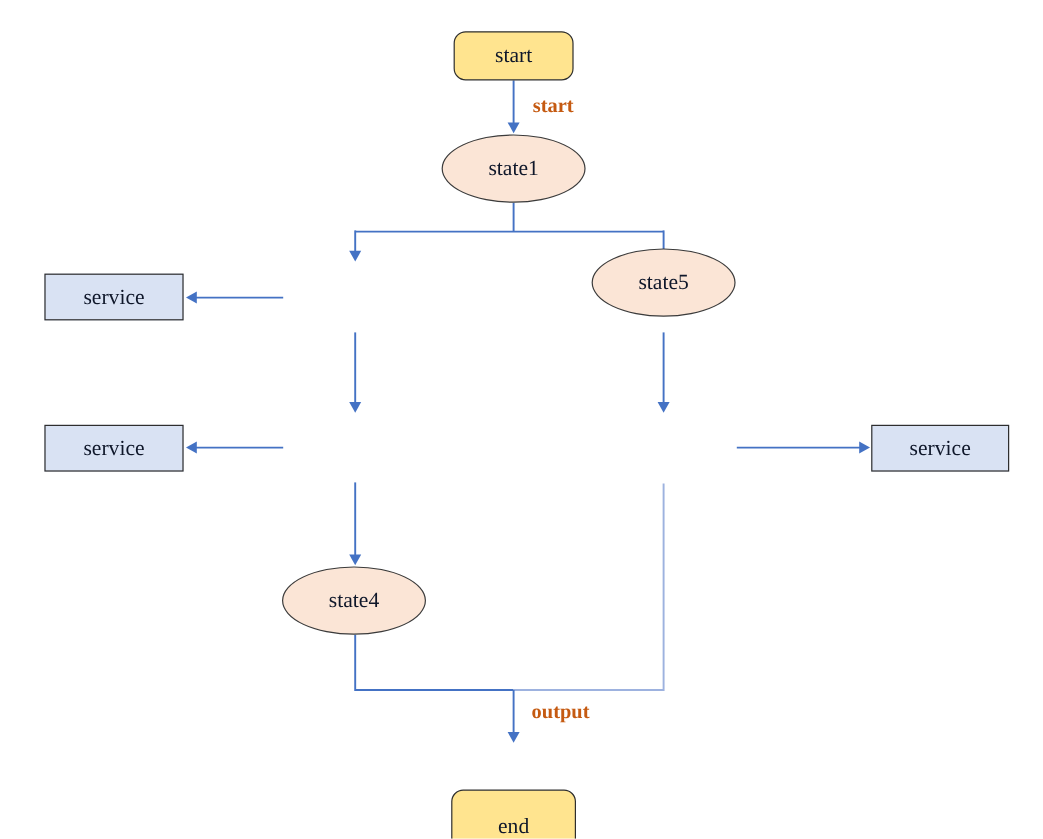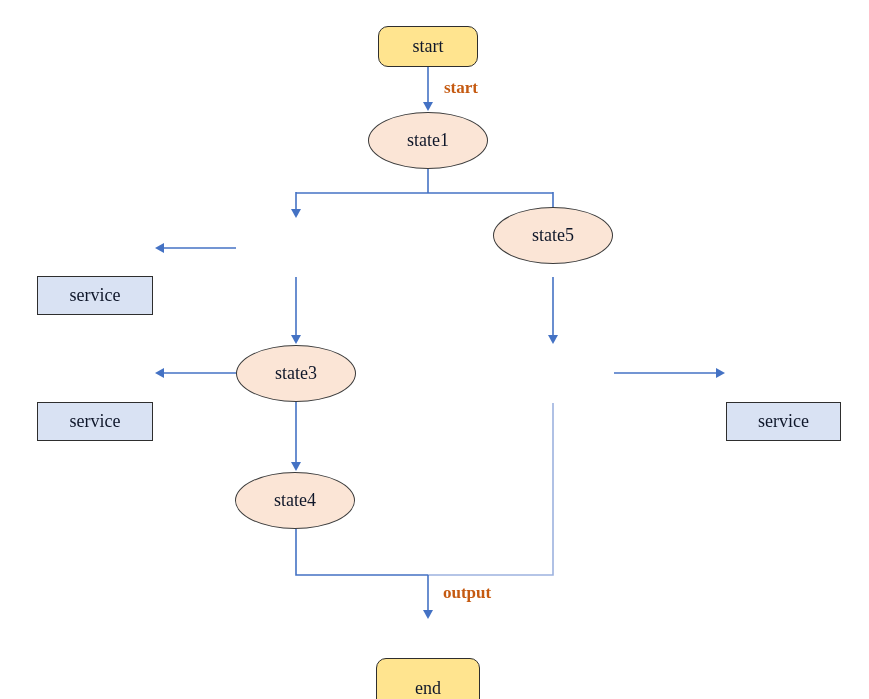--- a/index.html
+++ b/index.html
@@ -49,21 +49,20 @@
     border-radius: 10px;
   }
   .state {
     background: var(--state-fill, #FBE5D6);
     border: 1.4px solid var(--state-border, #3B3B3B);
     border-radius: 50%;
   }
   .service {
     background: var(--service-fill, #D9E2F3);
     border: 1.3px solid var(--service-border, #2E2E2E);
-    margin-top: 48px;
   }
   .edge-label {
     position: absolute;
     color: var(--label-color, #C55A11);
     font-weight: bold;
     font-size: 17px;
     line-height: 1;
     white-space: nowrap;
   }
 </style>
@@ -116,21 +115,20 @@
 
   <div class="edge-label" style="left:444px; top:79px;">start</div>
 
   <div class="node state" style="left:368px; top:112px; width:120px; height:57px;font-family:Liberation Serif, serif;">state1</div>
 
 
   <div class="node state" style="left:493px; top:207px; width:120px; height:57px;">state5</div>
 
   <div class="node service" style="left:37px; top:228px; width:116px; height:39px;">service</div>
 
-  <div class="node state" style="left:236px; top:345px; width:120px; height:57px;">state3</div>
 
 
   <div class="node service" style="left:37px; top:354px; width:116px; height:39px;">service</div>
 
   <div class="node service" style="left:726px; top:354px; width:115px; height:39px;">service</div>
 
   <div class="node state" style="left:235px; top:472px; width:120px; height:57px;">state4</div>
 
   <div class="edge-label" style="left:443px; top:584px;">output</div>
 

